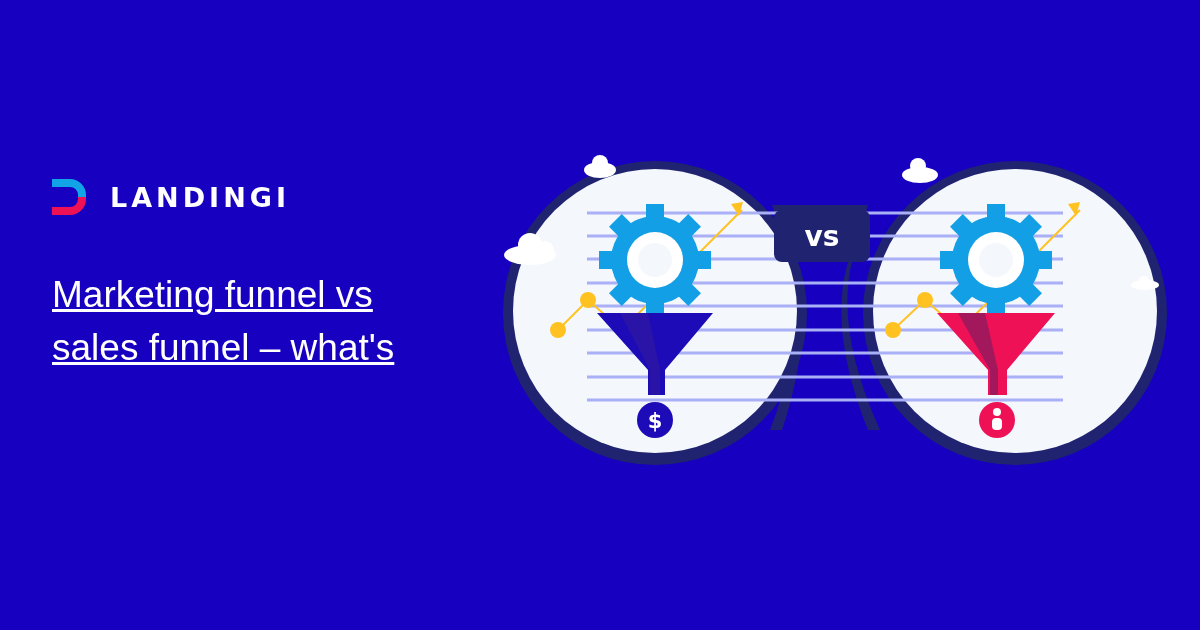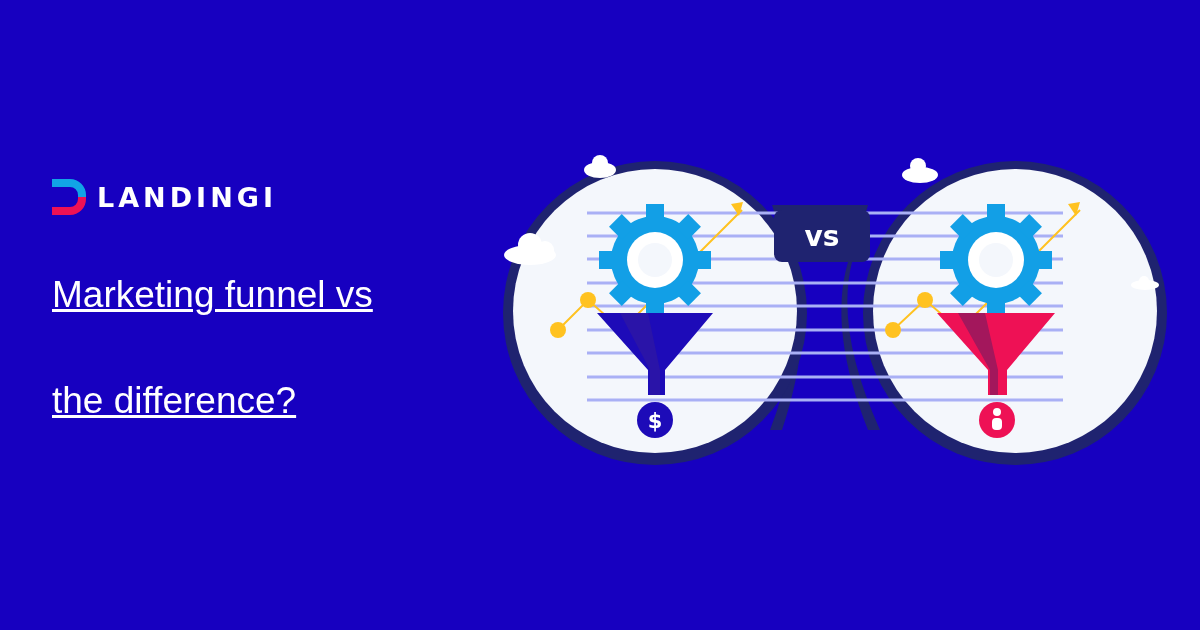--- a/index.html
+++ b/index.html
@@ -4,21 +4,21 @@
 <style>
   html, body { margin: 0; padding: 0; }
   body {
     width: 1200px; height: 630px; overflow: hidden;
     background: #1700c0;
     position: relative;
     font-family: "Liberation Sans", sans-serif;
   }
   .logo {
     position: absolute; left: 52px; top: 177px;
-    display: flex; align-items: center; gap: 7px;
+    display: flex; align-items: center; gap: 20px;
   }
   .logo-word {
     color: #ffffff; font-size: 27px; font-weight: 700;
     letter-spacing: 4px; font-family: "DejaVu Sans", sans-serif;
   }
   .headline {
     position: absolute; left: 52px; top: 268px;
     width: 440px;
     color: #ffffff; font-size: 37px; line-height: 53px;
     font-weight: 400; margin: 0; text-decoration: underline;
@@ -33,22 +33,21 @@
 <div class="logo">
   <svg width="38" height="40" viewBox="0 0 38 40">
     <path d="M0 2 H18 A16 16 0 0 1 34 18 V20 H26 V18 A8 8 0 0 0 18 10 H0 Z" fill="#11a4e6"></path>
     <path d="M0 38 H18 A16 16 0 0 0 34 22 V20 H26 V22 A8 8 0 0 1 18 30 H0 Z" fill="#ee1155"></path>
   </svg>
   <span class="logo-word">LANDINGI</span>
 </div>
 
 <h1 class="headline">
   <span>Marketing funnel vs</span><br>
-  <br>
-  <span>the difference?</span>
+  <span>sales funnel – what's</span><br>
 </h1>
 
 <svg class="illustration" viewBox="0 0 1200 630">
 
   <g>
     <path d="M772 205 L868 205 L852 262 Q835 330 880 430 L770 430 Q808 330 790 262 Z" fill="#1f2370"></path>
     <path d="M795 262 L848 262 Q828 330 868 430 L782 430 Q815 330 795 262 Z" fill="#1700c0"></path>
   </g>
 
   <g>

